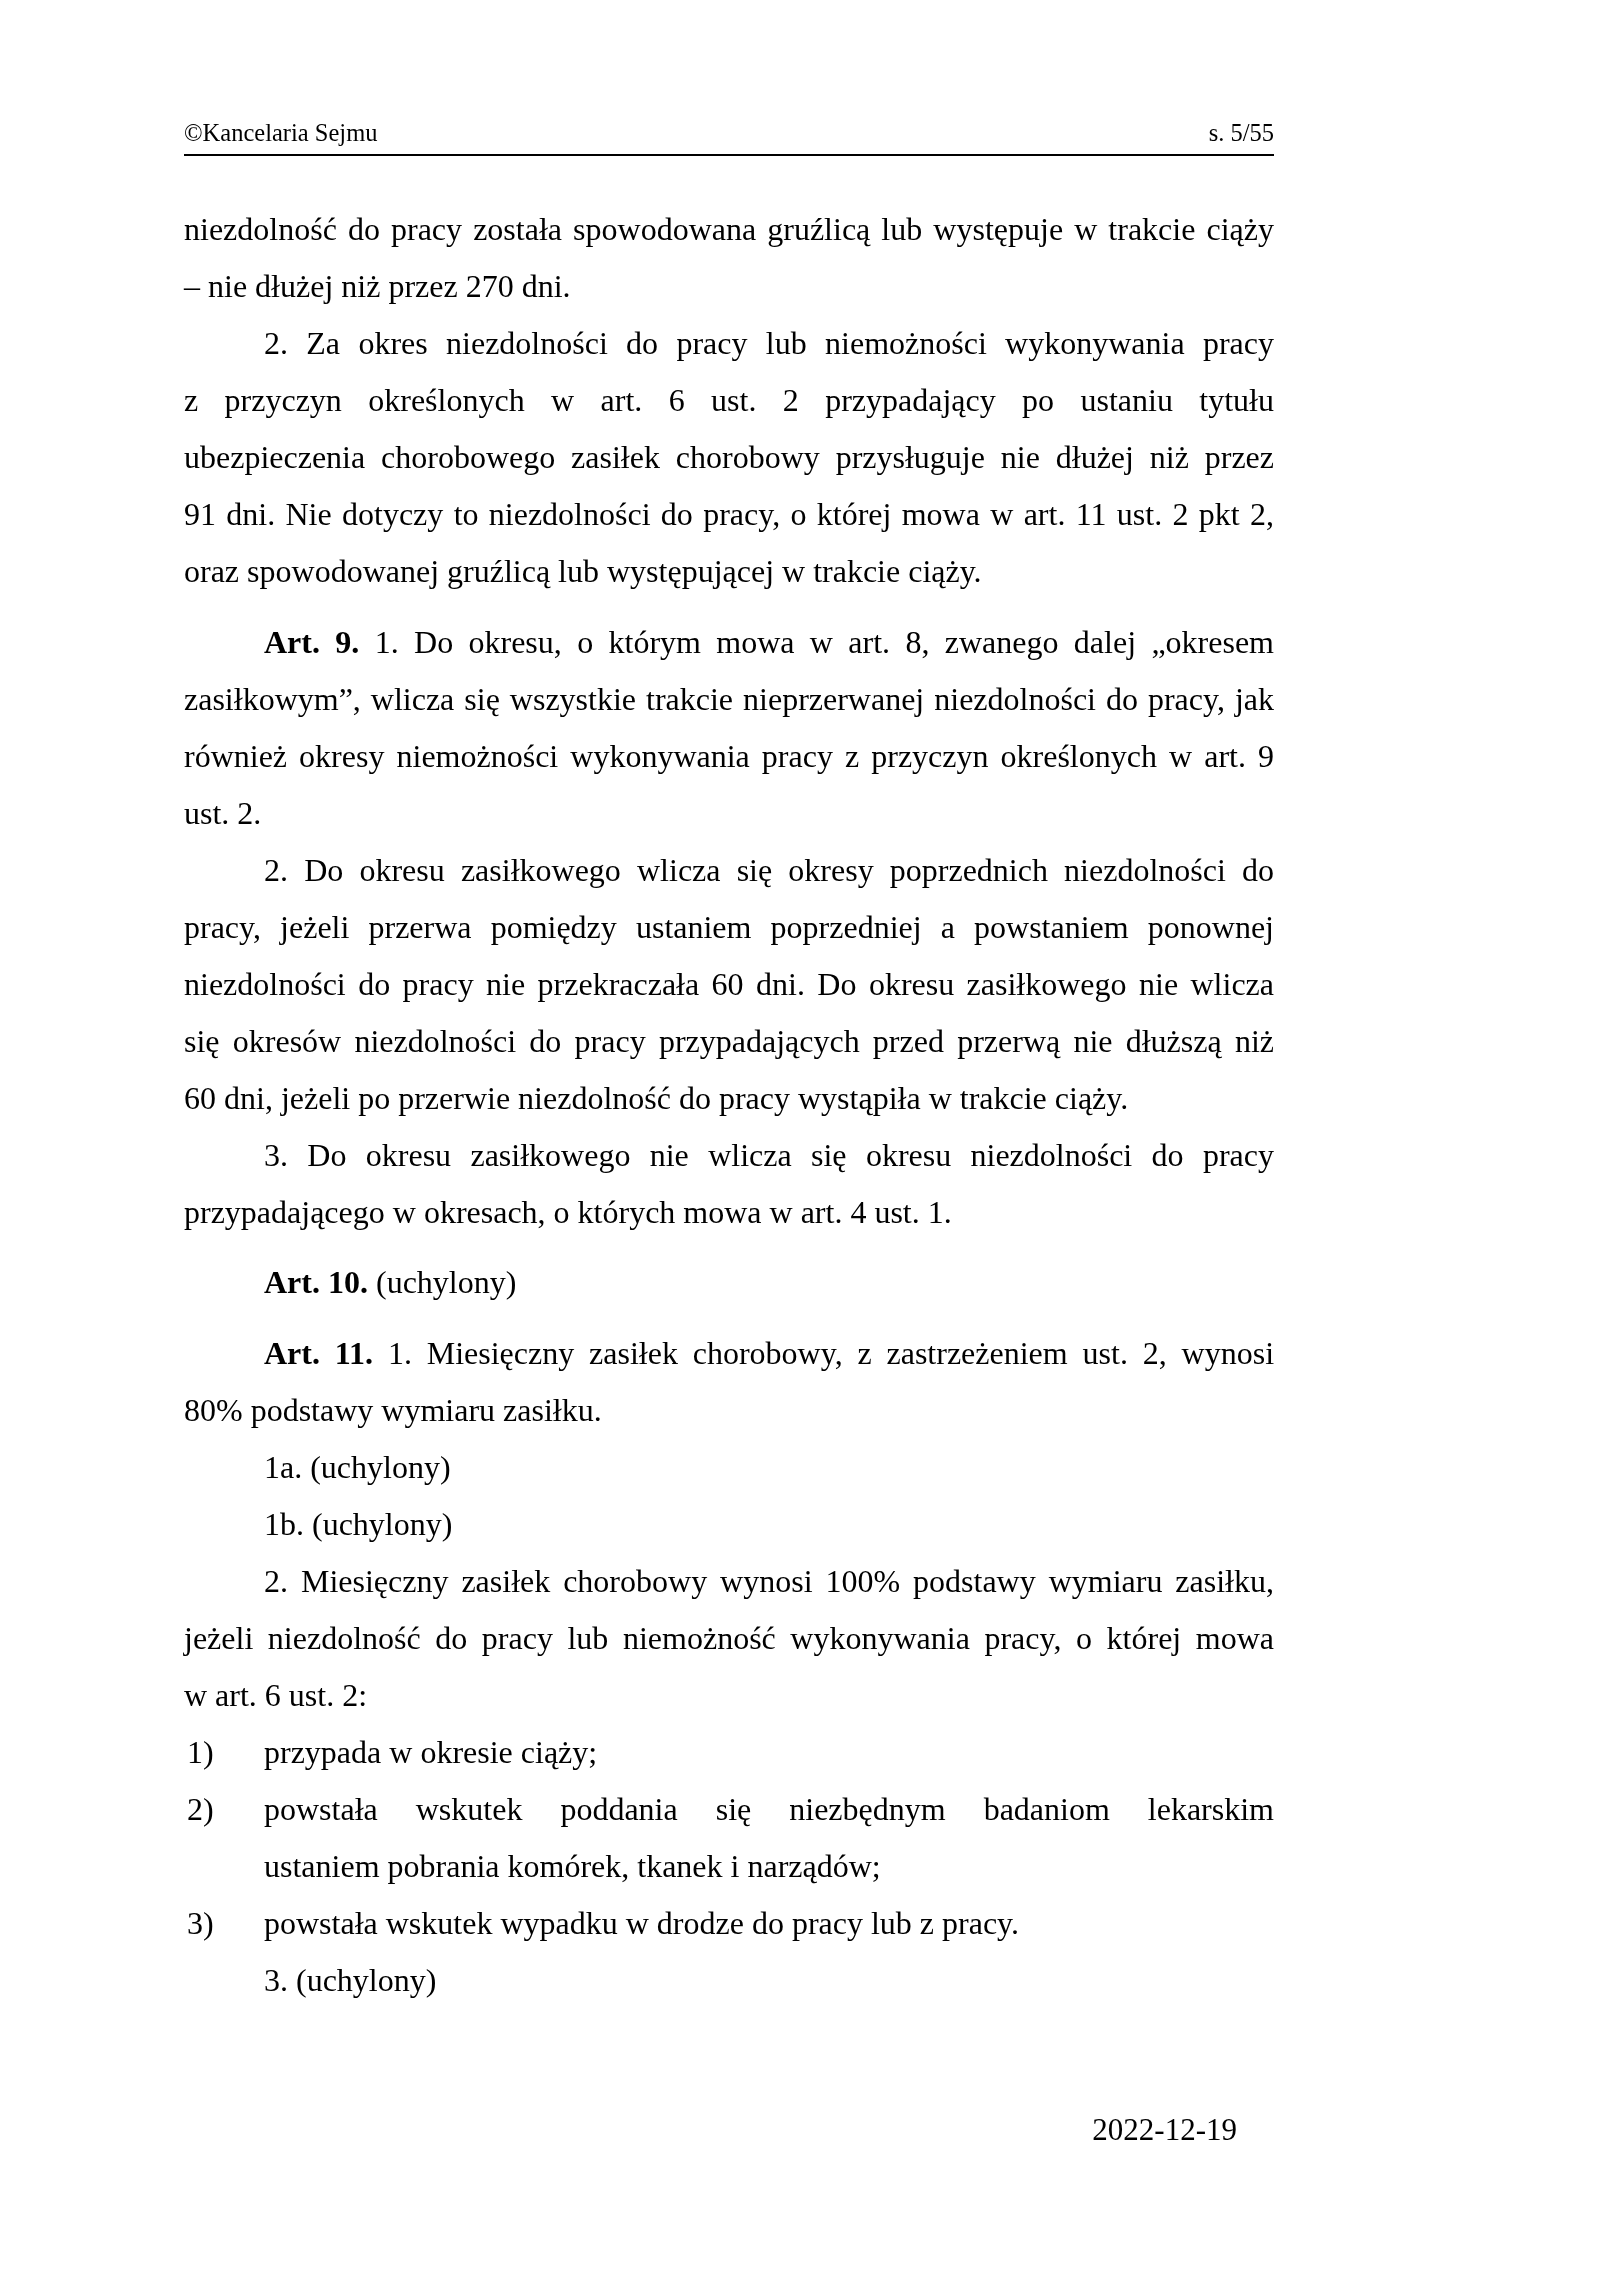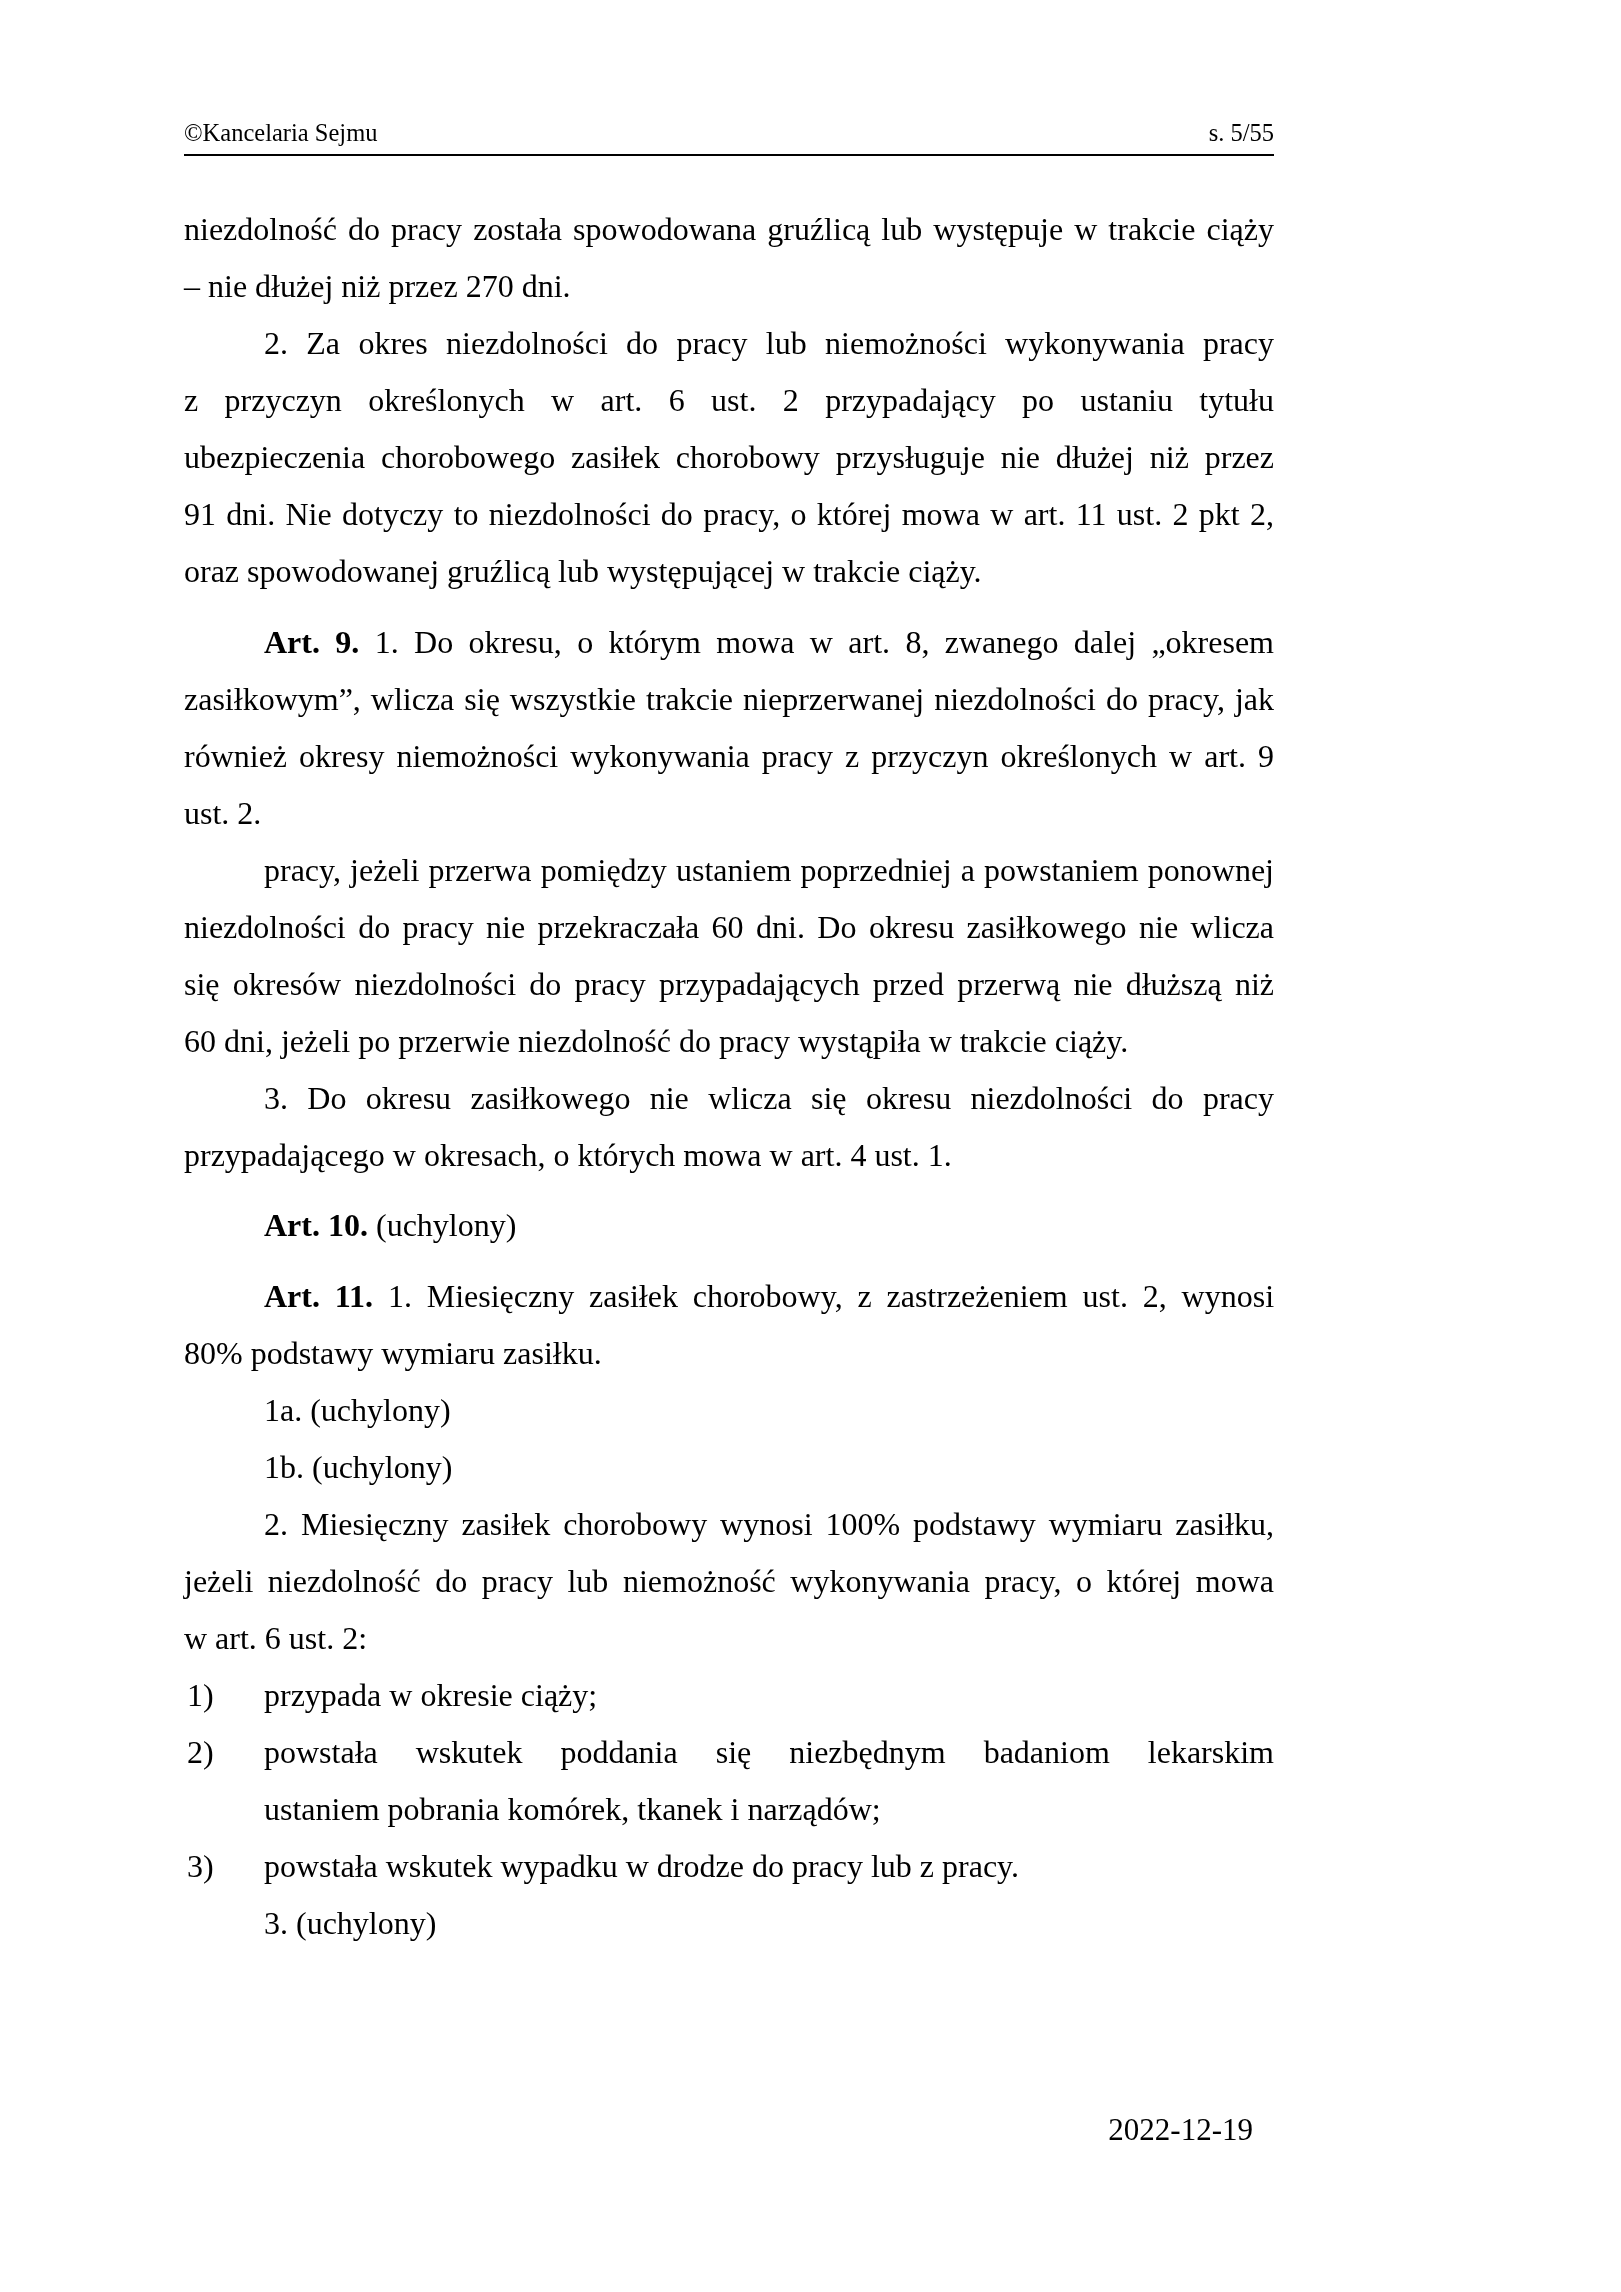--- a/index.html
+++ b/index.html
@@ -65,21 +65,21 @@
     left: 2.9px;
     top: 0;
     line-height: 57px;
   }
   b.art {
     font-weight: bold;
   }
   .footer {
     position: absolute;
     top: 2112px;
-    right: 368px;
+    right: 384px;
     font-size: 31px;
     line-height: 36px;
   }
 </style>
 </head>
 <body>
 
 <div class="page">
 
   <div class="header">
@@ -99,20 +99,21 @@
         <div class="line">91&nbsp;dni. Nie dotyczy to niezdolności do pracy, o&nbsp;której mowa w&nbsp;art.&nbsp;11 ust.&nbsp;2 pkt&nbsp;2,</div>
         <div class="line last">oraz spowodowanej gruźlicą lub występującej w trakcie ciąży.</div>
       </div>
       <div class="block para indent spaced">
         <div class="line"><b class="art">Art. 9.</b> <span>1. Do okresu, o&nbsp;którym mowa w&nbsp;art.&nbsp;8, zwanego dalej „okresem</span></div>
         <div class="line">zasiłkowym”, wlicza się wszystkie trakcie nieprzerwanej niezdolności do pracy, jak</div>
         <div class="line">również okresy niemożności wykonywania pracy z przyczyn określonych w art. 9</div>
         <div class="line last">ust. 2.</div>
       </div>
       <div class="block para indent">
+        <div class="line">2.&nbsp;Do okresu zasiłkowego wlicza się okresy poprzednich niezdolności do</div>
         <div class="line">pracy, jeżeli przerwa pomiędzy ustaniem poprzedniej a&nbsp;powstaniem ponownej</div>
         <div class="line">niezdolności do pracy nie przekraczała 60&nbsp;dni. Do okresu zasiłkowego nie wlicza</div>
         <div class="line">się okresów niezdolności do pracy przypadających przed przerwą nie dłuższą niż</div>
         <div class="line last">60 dni, jeżeli po przerwie niezdolność do pracy wystąpiła w trakcie ciąży.</div>
       </div>
       <div class="block para indent">
         <div class="line">3.&nbsp;Do okresu zasiłkowego nie wlicza się okresu niezdolności do pracy</div>
         <div class="line last">przypadającego w okresach, o których mowa w art. 4 ust. 1.</div>
       </div>
       <div class="block para indent spaced">

